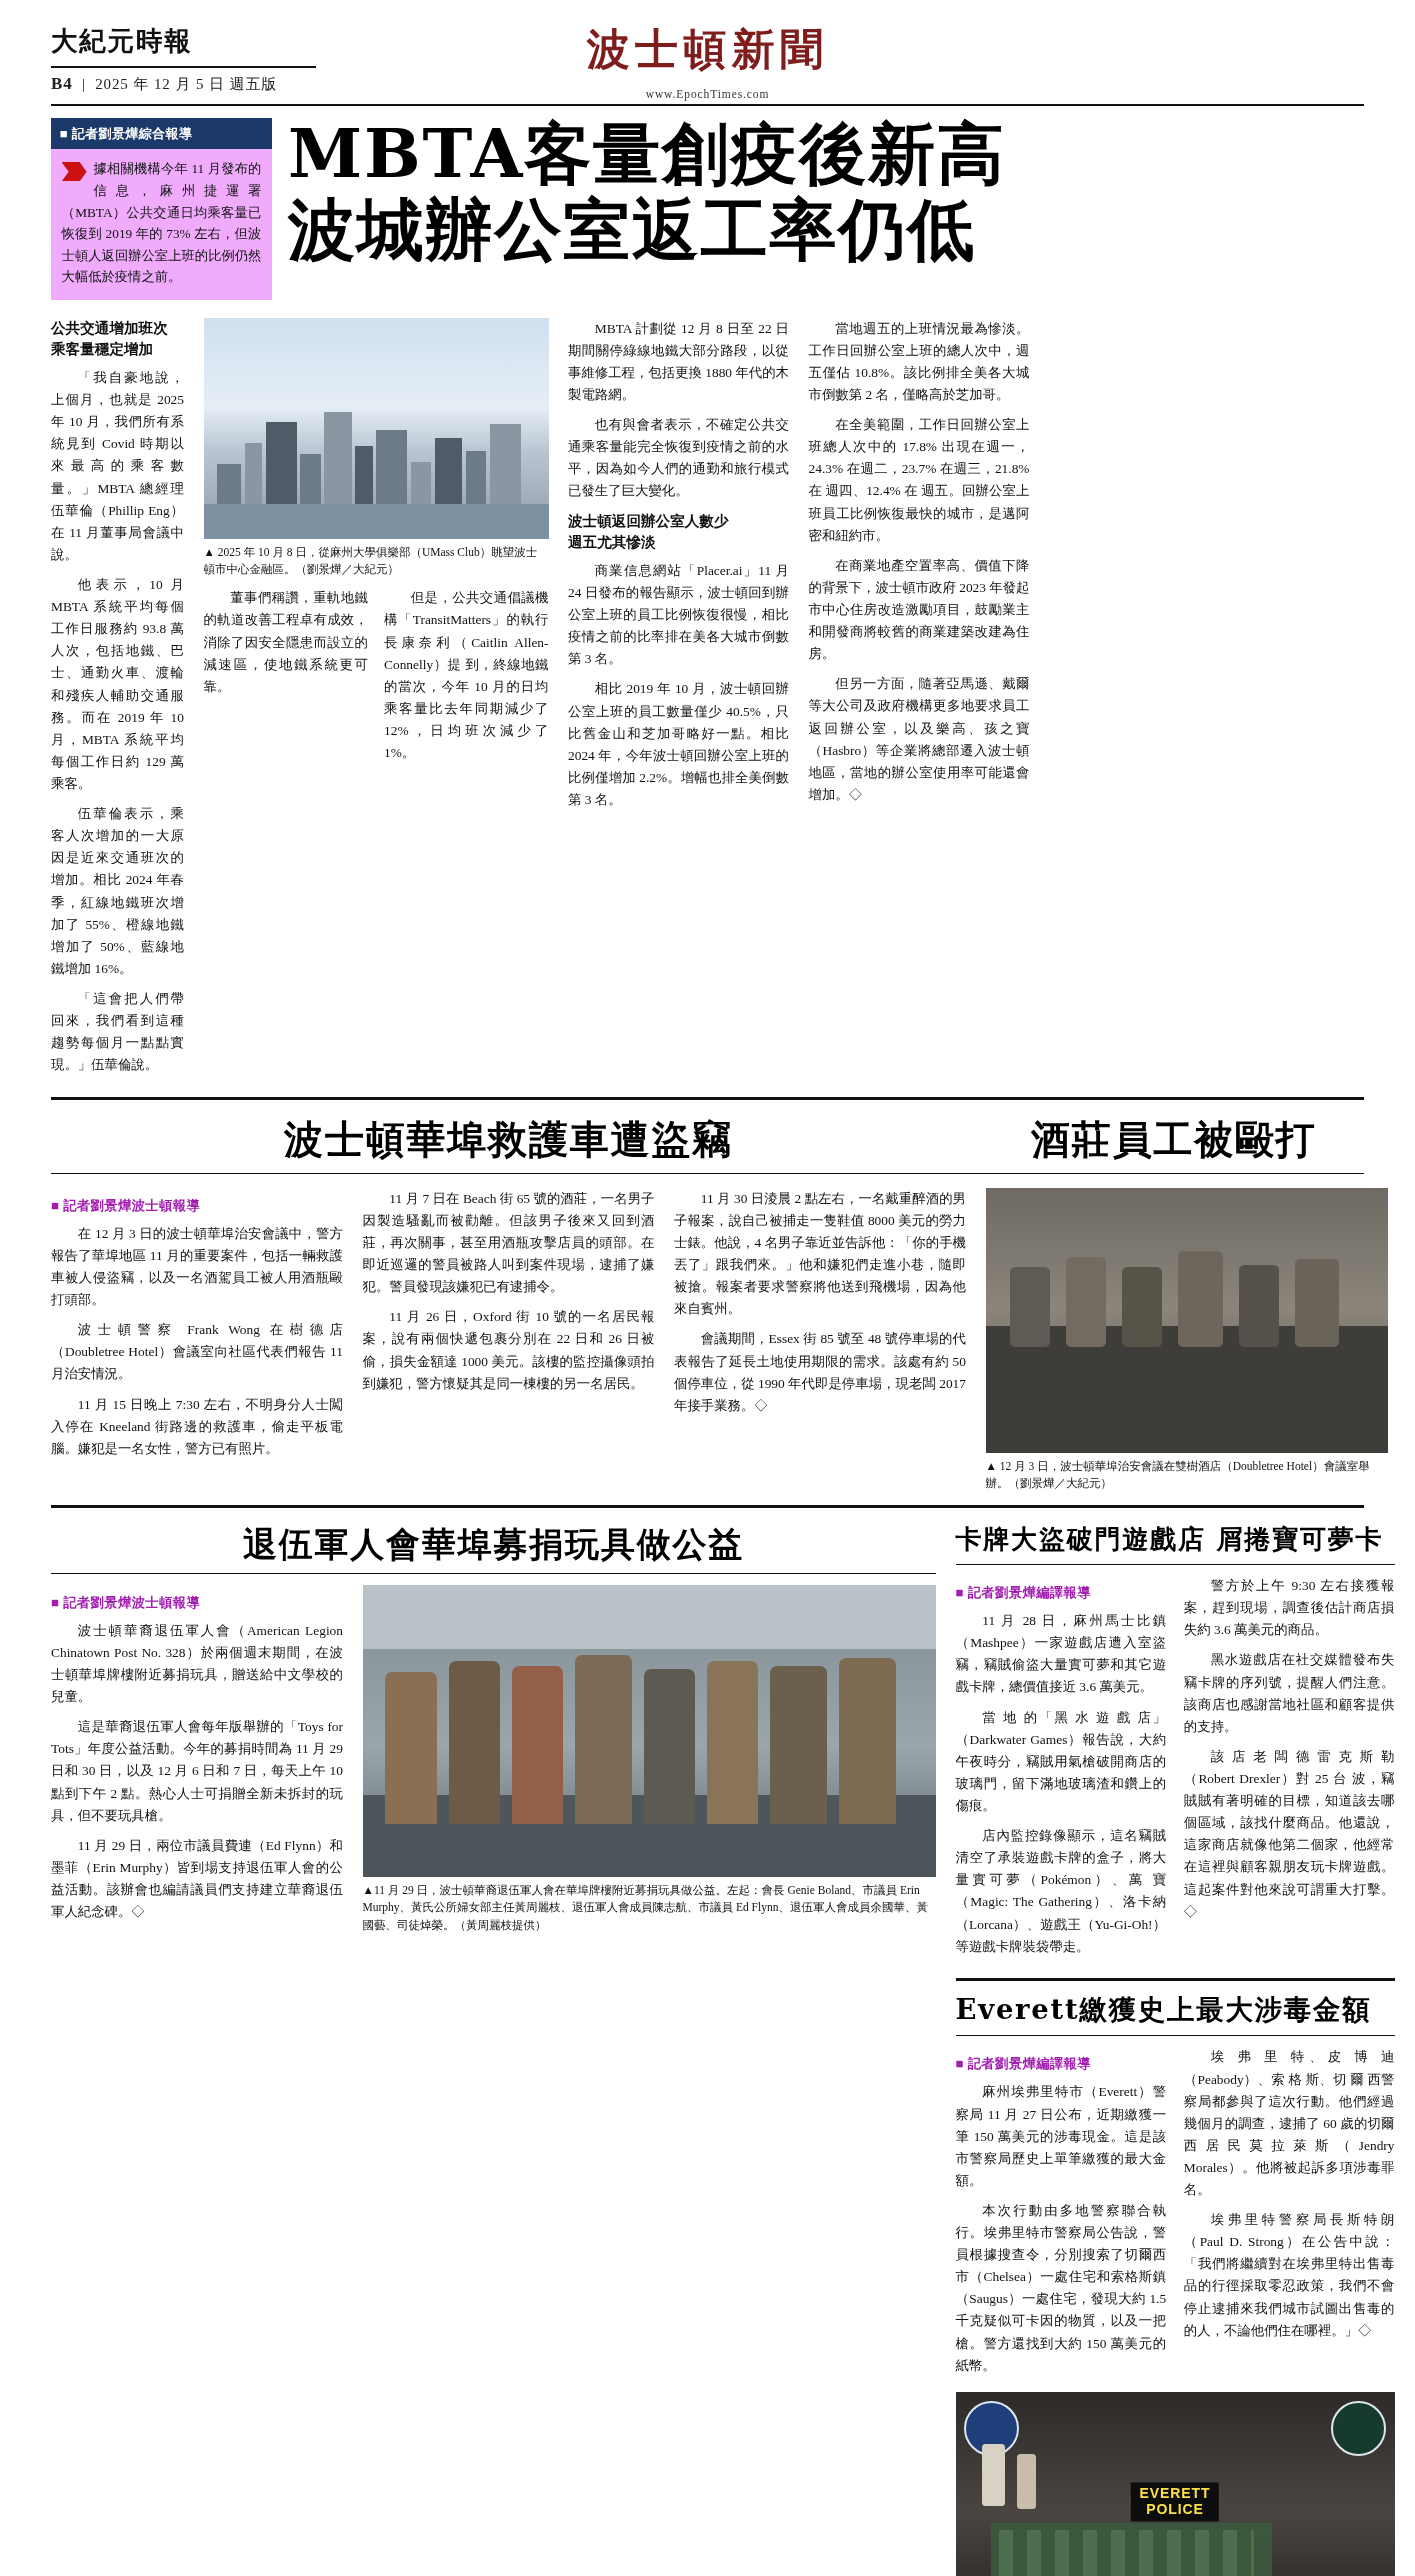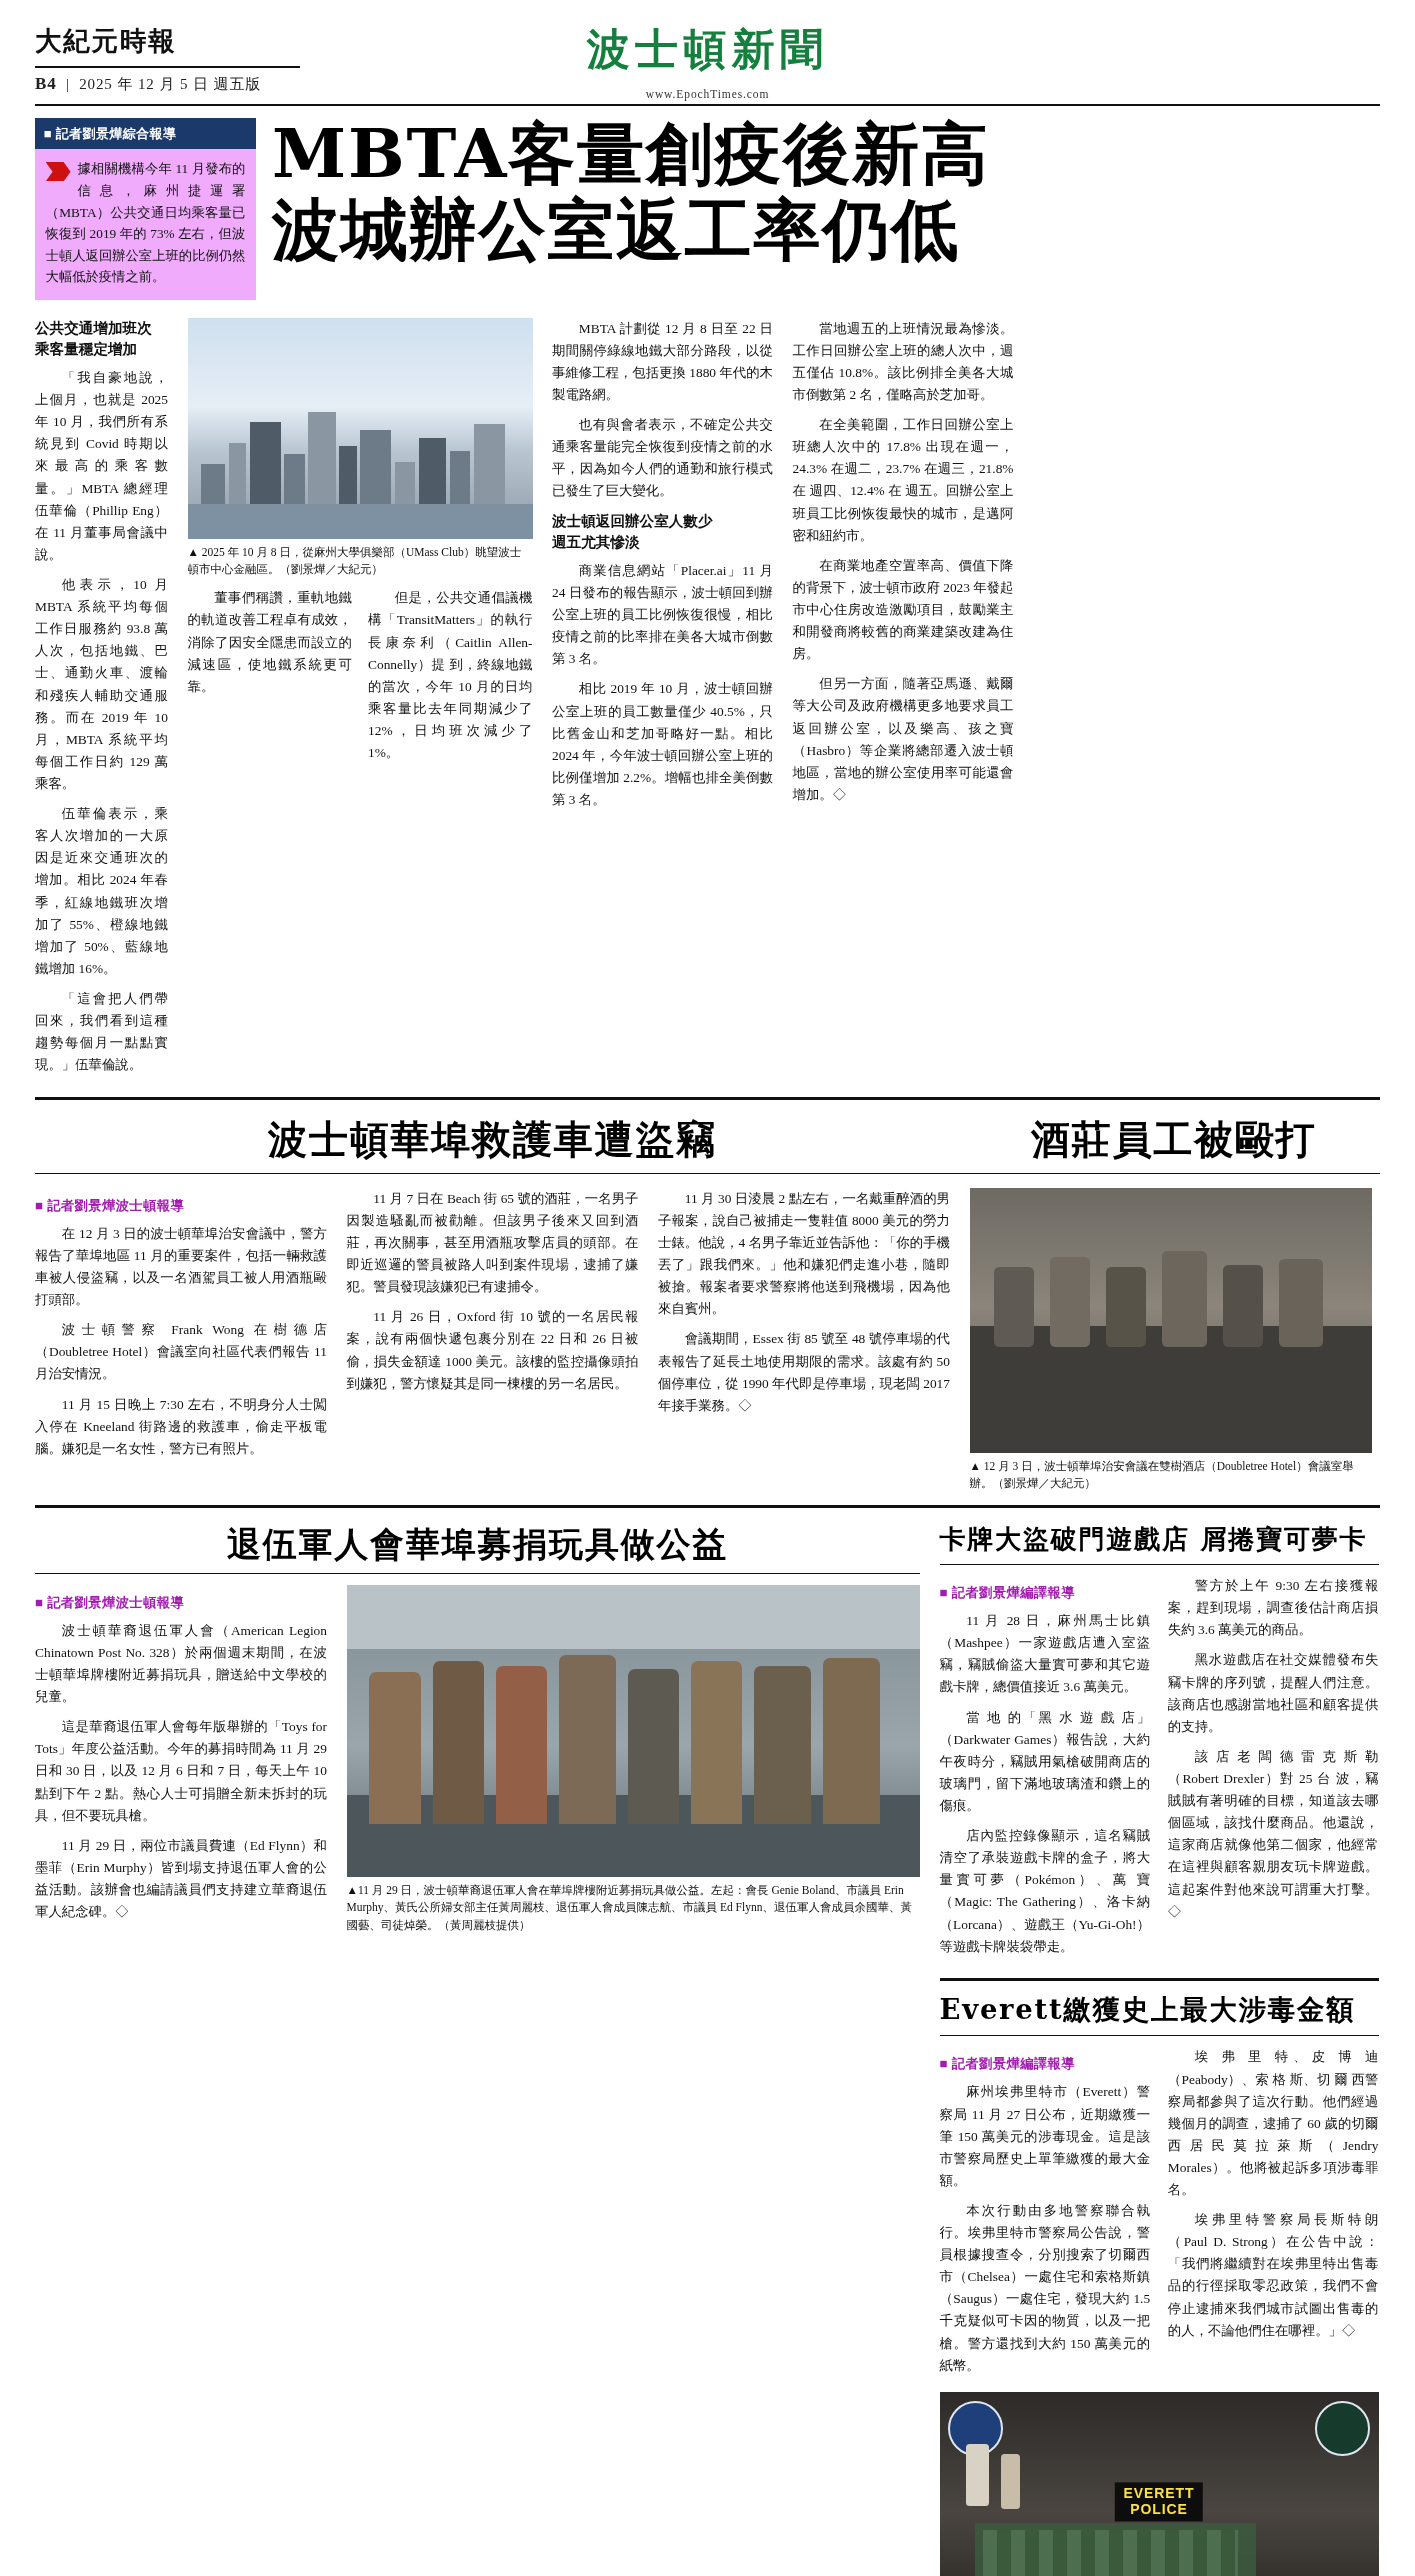--- a/index.html
+++ b/index.html
@@ -5,36 +5,36 @@
   * { box-sizing: border-box; }
   html, body { margin:0; padding:0; }
   body {
     width:1415px; height:2576px;
     background:#ffffff;
     font-family:"Liberation Serif", serif;
     color:#111;
     position:relative;
     overflow:hidden;
   }
-  .page { position:relative; width:1415px; height:2340px; padding:0 35px; }
+  .page { position:relative; width:1415px; height:2340px; padding:0 51px; }
 
   
   .masthead { position:relative; height:106px; border-bottom:2.7px solid #111; }
   .mh-left { position:absolute; left:0; top:23px; width:292px; }
   .mh-logo {
     font-family:"DejaVu Serif", serif;
     font-size:26.5px; font-weight:700; letter-spacing:1.8px; color:#111;
   }
   .mh-rule { width:265px; height:1.8px; background:#111; margin:7px 0 6.2px 0; }
   .mh-sub { font-size:15px; color:#222; letter-spacing:0.9px; }
   .mh-sub .pg { font-weight:700; font-size:17px; }
   .mh-center { position:absolute; left:0; right:0; top:21px; text-align:center; }
   .mh-title {
     font-size:43px; font-weight:700; letter-spacing:5.3px;
-    font-family:"DejaVu Serif", serif; color:#15803d;
+    font-family:"DejaVu Serif", serif; color:#7f1d1d;
   }
   .mh-url { font-size:11.5px; color:#333; letter-spacing:0.9px; margin-top:8.8px; }
   .byline {
     font-size:13.3px; font-weight:700; color:#a21caf; margin-bottom:8px;
     letter-spacing:0.4px;
     margin-top:9px;
   }
   p.body {
     font-size:13.4px; line-height:1.65; text-align:justify; margin:0 0 8px 0;
     text-indent:2em; color:#111;

